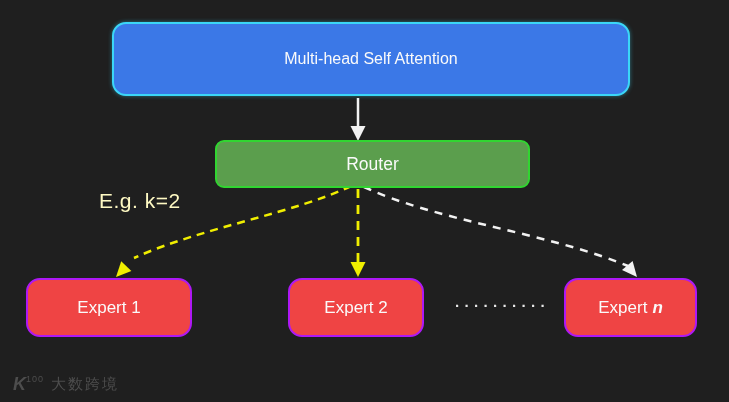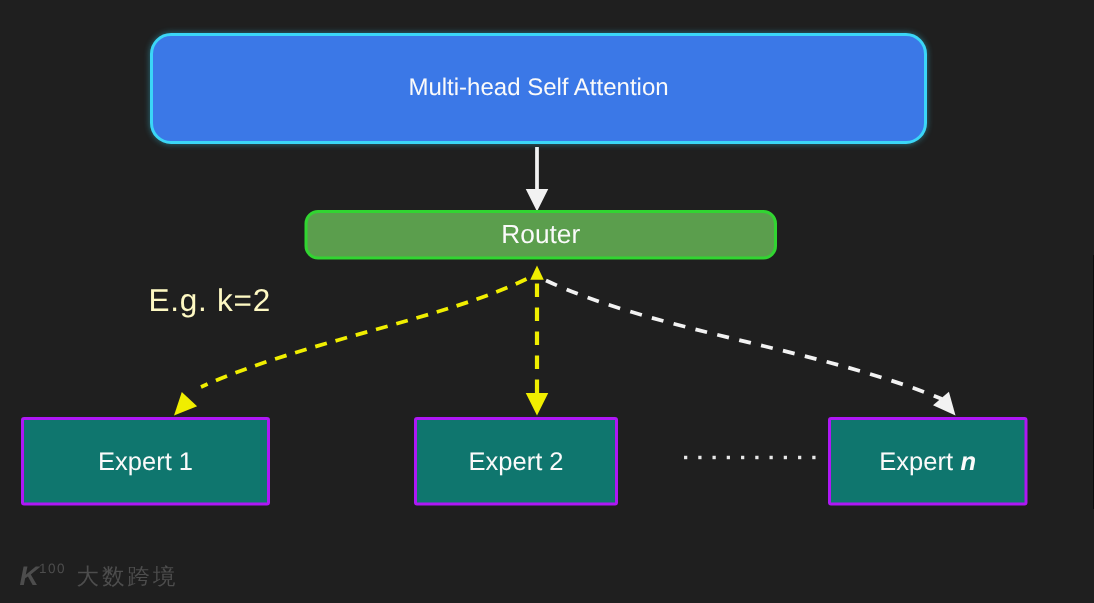--- a/index.html
+++ b/index.html
@@ -4,35 +4,35 @@
 <style>
   html,body{margin:0;padding:0;background:#000;}
   .canvas{
     position:relative;width:729px;height:402px;overflow:hidden;
     background:#1f1f1f;
     font-family:"Liberation Sans",sans-serif;
   }
   .arrow-layer{position:absolute;left:0;top:0;width:729px;height:402px;}
   .box{
     position:absolute;display:flex;align-items:center;justify-content:center;
-    box-sizing:border-box;color:#fafafa;
+    box-sizing:border-box;color:#fafafa;margin-left:12px;
   }
   .msa-box{
     left:100px;top:22px;width:518px;height:74px;
     background:#3b78e7;border:2px solid #3bd6f7;border-radius:14px;
     font-size:16px;box-shadow:0 0 4px rgba(59,214,247,.45);
   }
   .router-box{
-    left:203px;top:140px;width:315px;height:33px;
+    left:203px;top:140px;width:315px;height:48px;
     background:#5b9e4d;border:2px solid #31d531;border-radius:9px;
     font-size:17.5px;
   }
   .expert-box{
     top:278px;height:59px;
-    background:#0f766e;border:2px solid #ae18f5;border-radius:2px;
+    background:#ef4444;border:2px solid #ae18f5;border-radius:14px;
     font-size:17px;
   }
   .expert-1{left:14px;width:166px;}
   .expert-2{left:276px;width:136px;}
   .expert-n{left:552px;width:133px;}
   .expert-var{font-style:italic;font-weight:bold;margin-left:5px;}
   .k-note{
     position:absolute;left:99px;top:189px;
     font-size:21px;color:#fef9c3;letter-spacing:.5px;
   }

